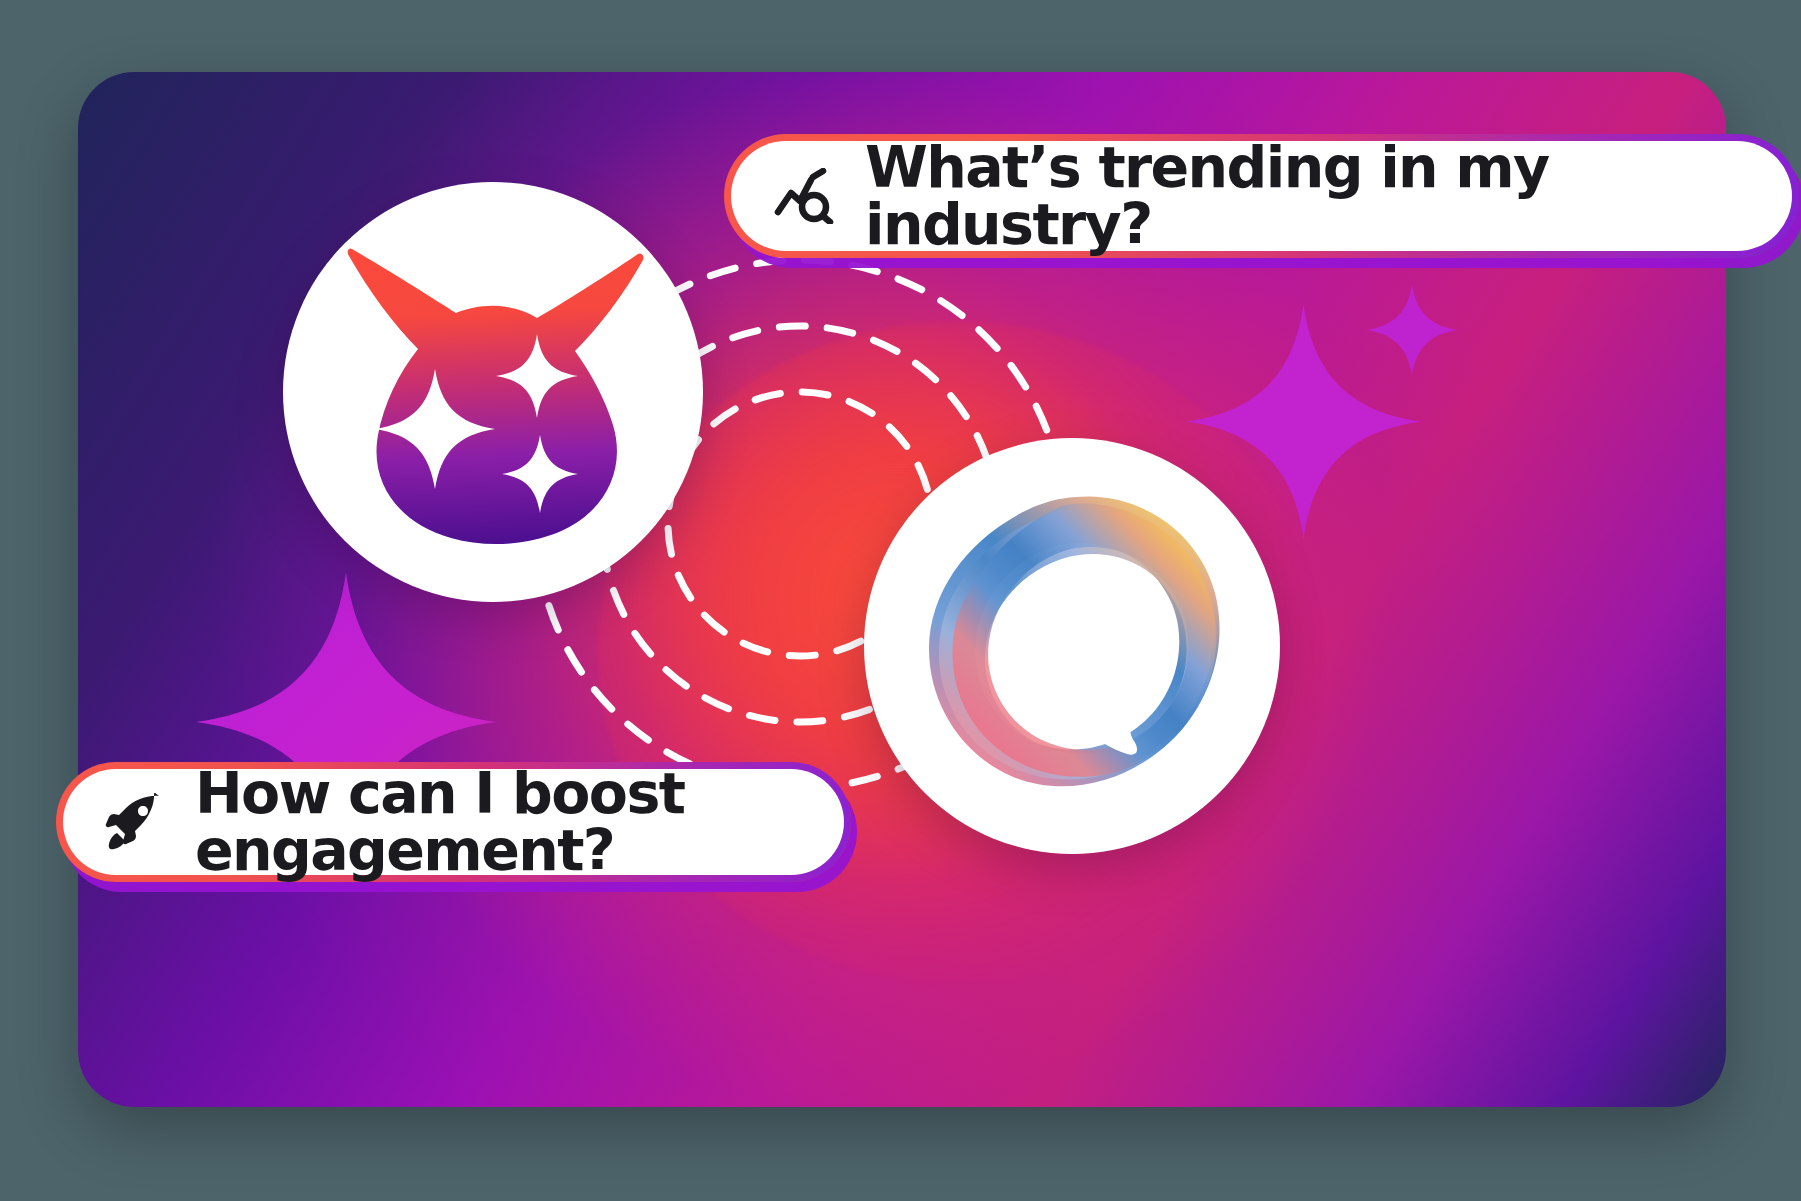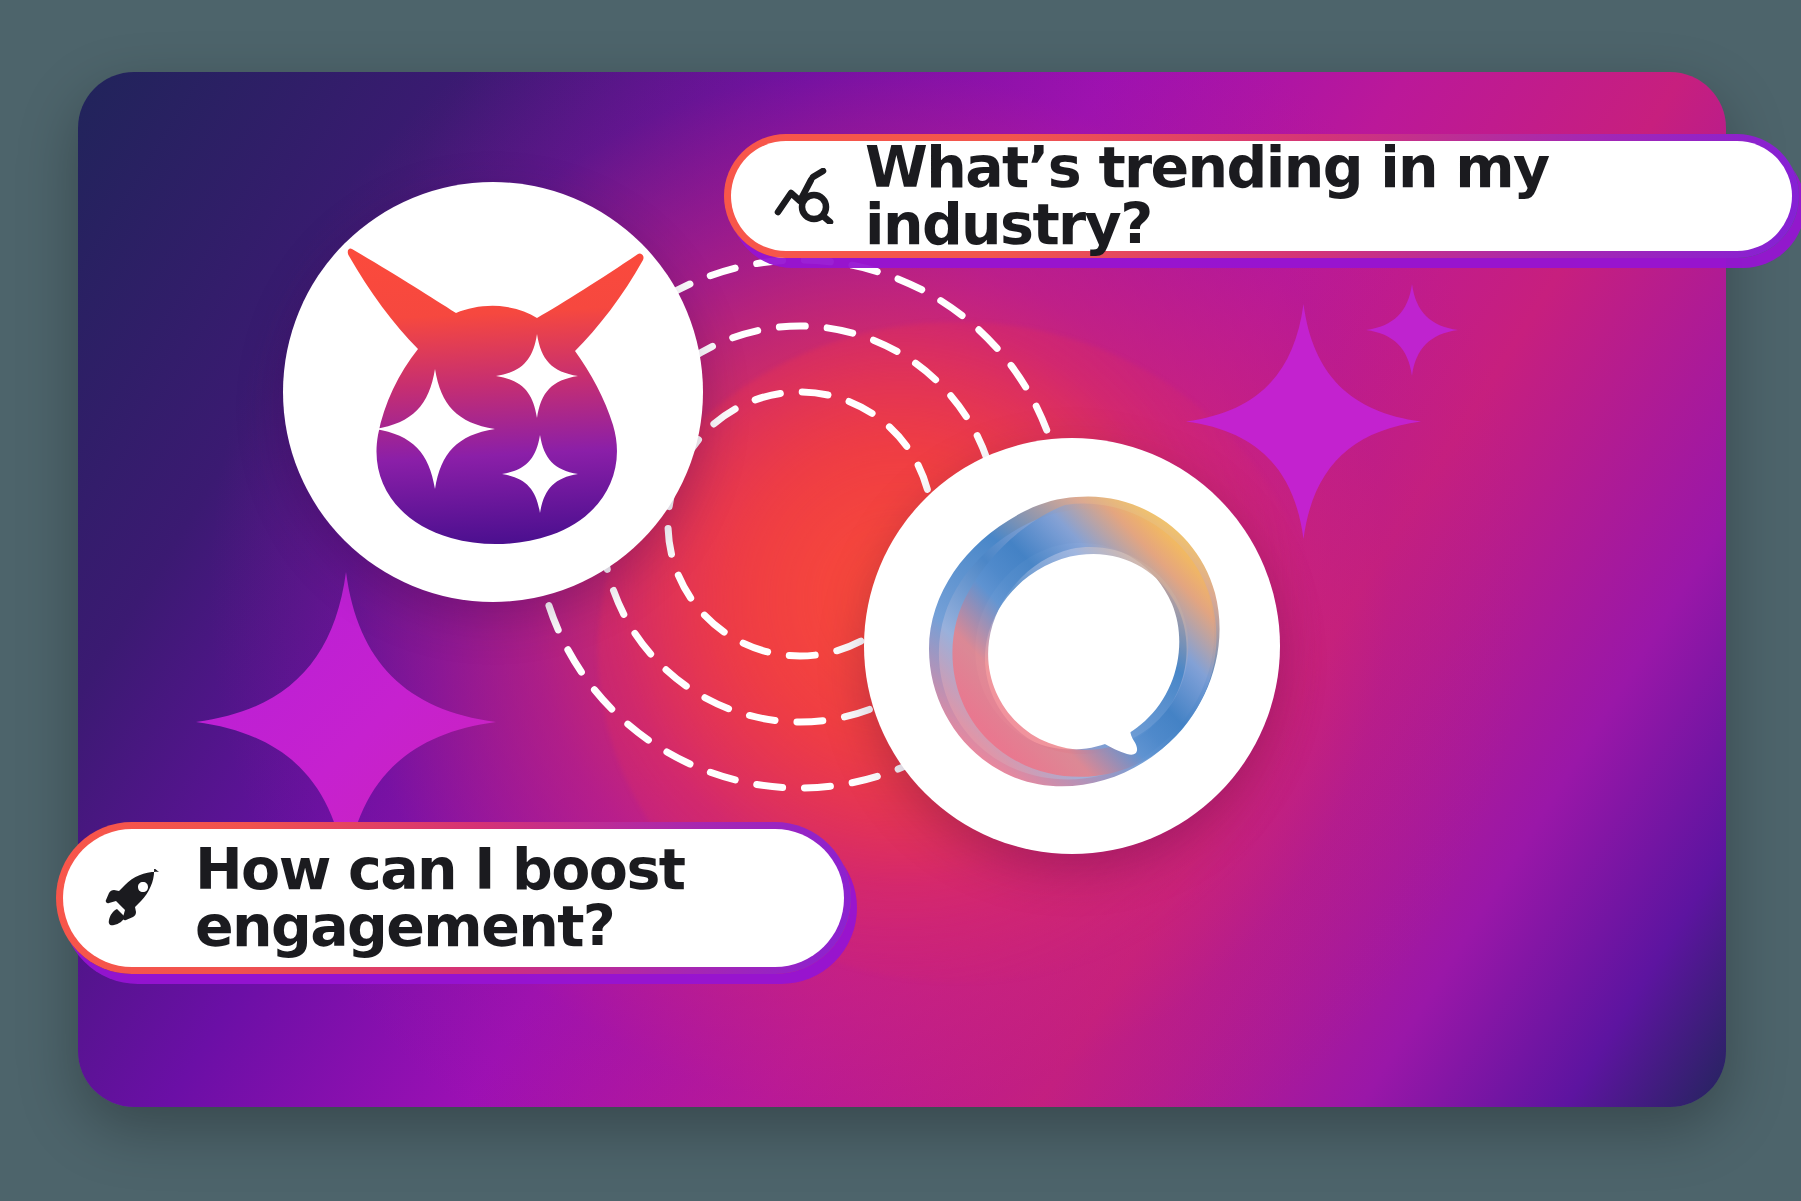--- a/index.html
+++ b/index.html
@@ -119,23 +119,23 @@
   .wrap-trending {
     left: 724px;
     top: 134px;
     width: 1075px;
     height: 124px;
     background: linear-gradient(97deg, #f8564a 0%, #f2564c 26%, #d33478 55%, #a327b4 80%, #8420d6 100%);
     box-shadow: 6px 10px 0 0 rgba(150,20,210,0.95);
   }
   .wrap-engage {
     left: 56px;
-    top: 822px;
+    top: 762px;
     width: 795px;
-    height: 152px;
+    height: 120px;
     background: linear-gradient(97deg, #f8564a 0%, #f0524e 24%, #d53275 52%, #a627b2 80%, #8a21d2 100%);
     box-shadow: 6px 10px 0 0 rgba(150,20,210,0.95);
   }
 </style>
 </head>
 <body>
 
 <div id="stage">
 
   <div class="card">

